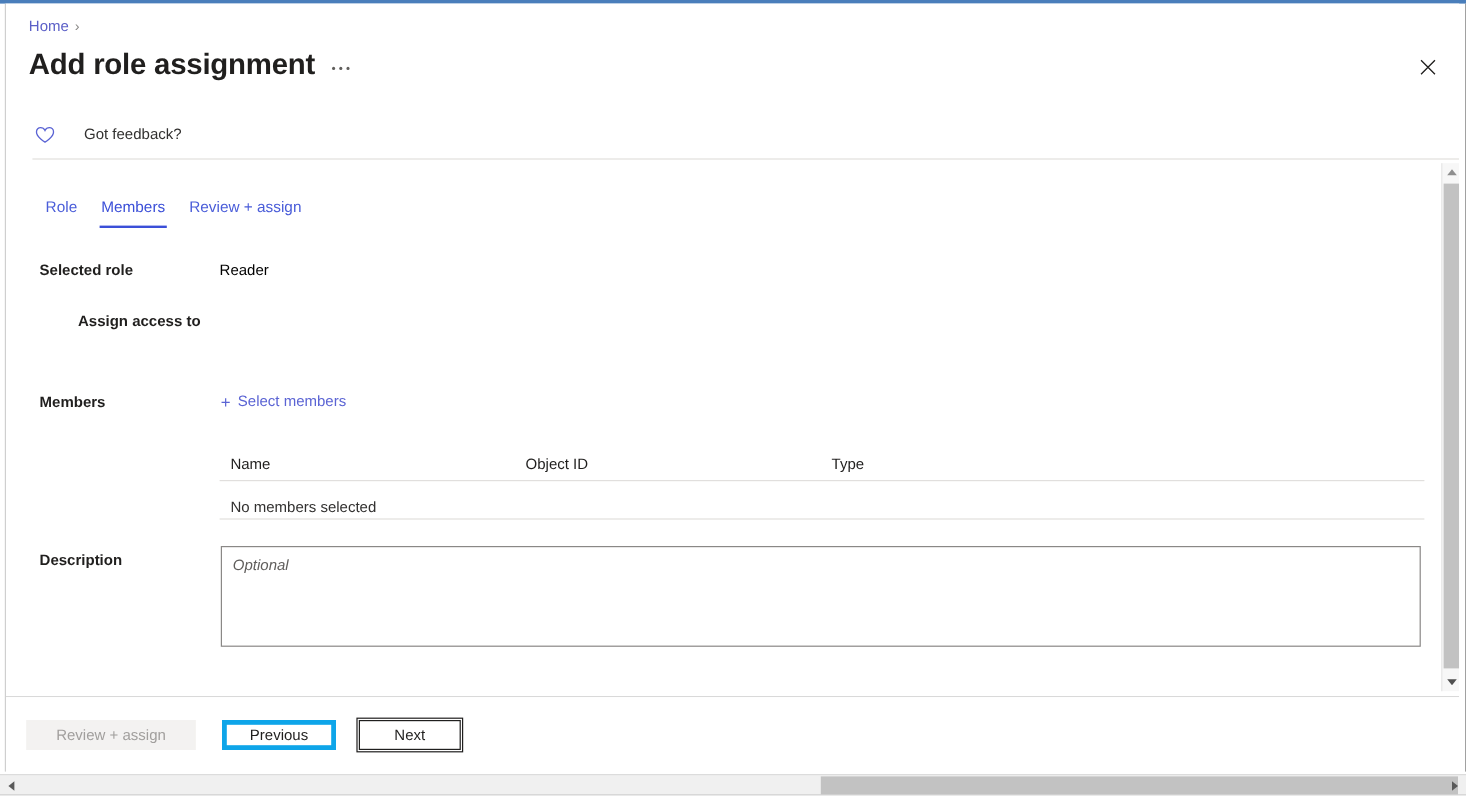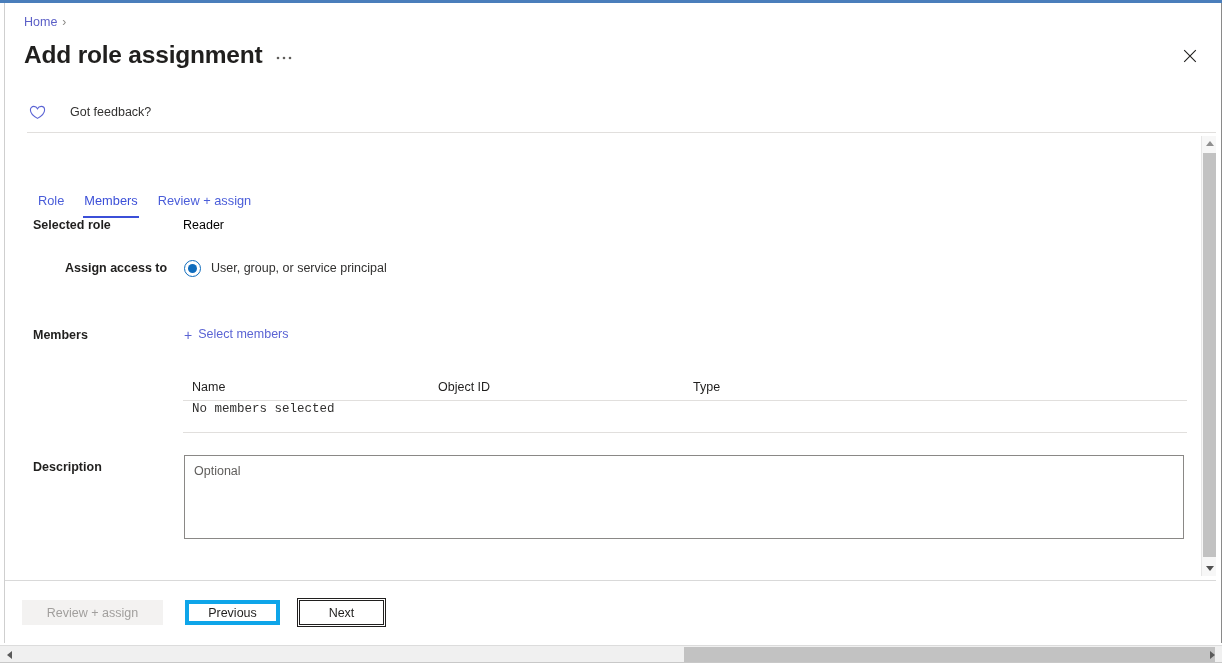--- a/index.html
+++ b/index.html
@@ -116,21 +116,20 @@
     background: #e1dfdd;
   }
 
   
   .tabs {
     position: absolute;
     left: 23px; top: 157px;
     display: flex;
     align-items: flex-start;
     gap: 0px;
-    margin-top: 28px;
   }
   .tab {
     position: relative;
     font-size: 12.8px;
     color: #4a5dd9;
     padding: 4px 10px 9px 10px;
     cursor: pointer;
     white-space: nowrap;
     line-height: 17px;
   }
@@ -237,24 +236,23 @@
   .mt-head .th {
     font-size: 12.5px;
     color: #201f1e;
     line-height: 17px;
   }
   .th-name { width: 255px; padding-left: 9px; }
   .th-objid { width: 255px; }
   .th-type { width: 255px; }
   .mt-row {
     display: flex;
-    align-items: flex-start;
+    align-items: flex-end;
     height: 32px;
     border-bottom: 1px solid #e1dfdd;
-    font-family: Liberation Mono, monospace;
   }
   .mt-row .td {
     font-size: 12.5px;
     color: #323130;
     line-height: 17px;
   }
   .td-empty { padding-left: 9px; }
 
   
   .lbl-description { top: 456px; }
@@ -264,20 +262,21 @@
     width: 1000px; height: 84px;
     border: 1px solid #8a8886;
     background: #ffffff;
     padding: 7px 9px;
     font-family: "Liberation Sans", sans-serif;
     font-size: 12.5px;
     color: #ef4444;
     resize: none;
     outline: none;
     line-height: 17px;
+    font-style: italic;
   }
   .desc-box::placeholder { color: #605e5c; }
 
   
   .divider-bottom {
     position: absolute;
     left: 0px; top: 577px;
     width: 1211px; height: 1px;
     background: #d9d9d9;
   }
@@ -434,24 +433,20 @@
       <div class="tab">Role</div>
       <div class="tab active">Members</div>
       <div class="tab">Review + assign</div>
     </div>
 
     <div class="field-label lbl-selected-role">Selected role</div>
     <div class="field-value val-selected-role">Reader</div>
 
     <div class="field-label lbl-assign-access">Assign access to</div>
     <div class="radio-group">
-      <div class="radio-row checked">
-        <span class="radio-outer"></span>
-        <span class="radio-text">User, group, or service principal</span>
-      </div>
     </div>
 
     <div class="field-label lbl-members">Members</div>
     <div class="select-members">
       <span class="plus-glyph">+</span>
       <span>Select members</span>
     </div>
 
     <div class="members-table">
       <div class="mt-head">

